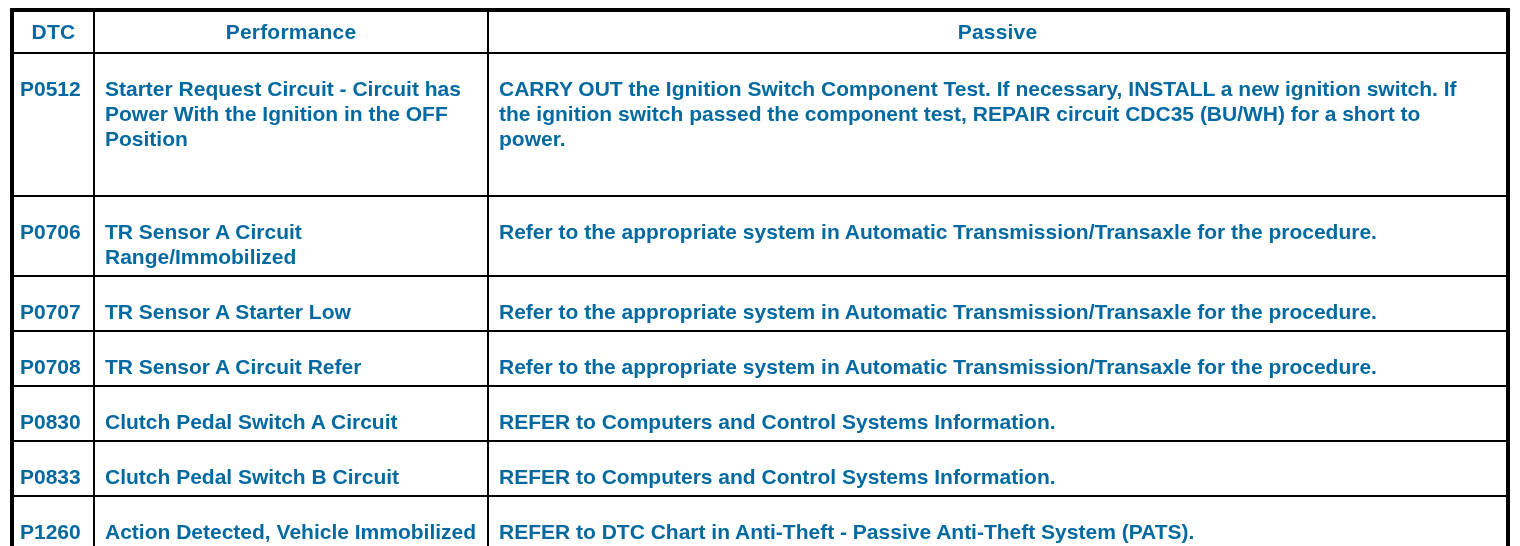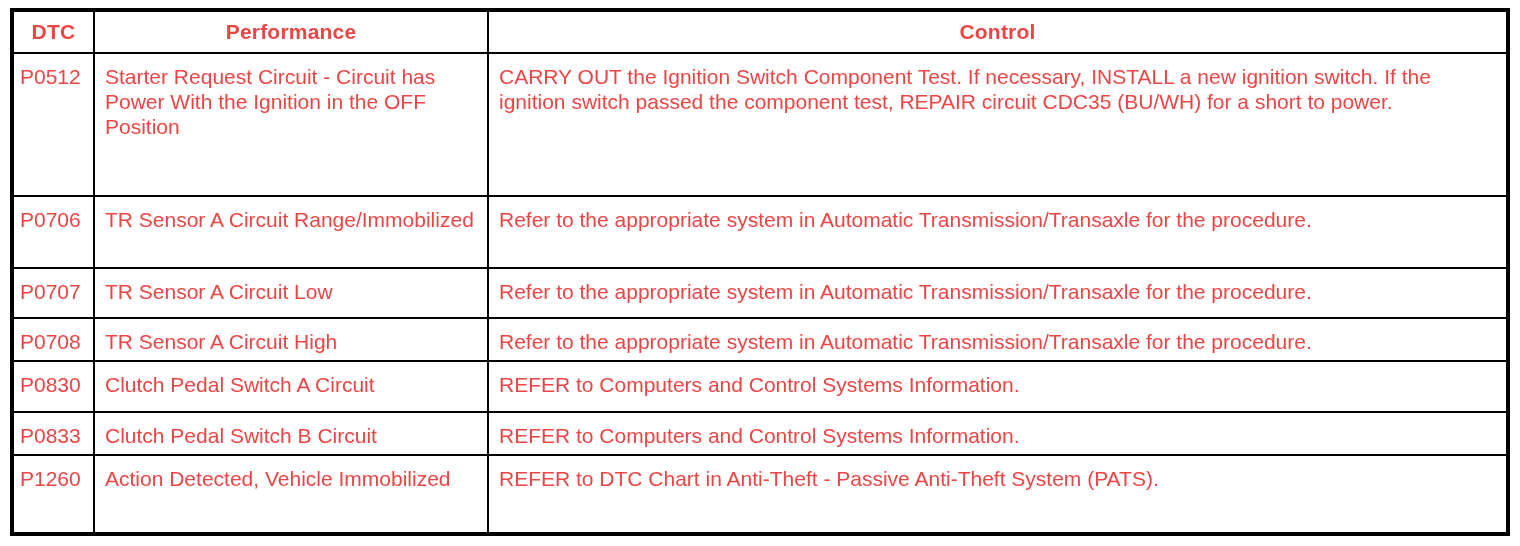--- a/index.html
+++ b/index.html
@@ -23,38 +23,38 @@
     table-layout: fixed;
     width: 1500px;
     border: 4px solid #000000;
     background: #ffffff;
   }
   col.c-dtc { width: 82px; }
   col.c-desc { width: 394px; }
   col.c-action { width: auto; }
   th, td {
     border: 2px solid #000000;
-    color: #ef4444;
+    color: #0369a1;
     background: #ffffff;
   }
   th {
     font-size: 21px;
     font-weight: bold;
     text-align: center;
     vertical-align: middle;
     height: 36px;
     padding: 2px 4px;
     letter-spacing: 0.2px;
   }
   td {
     font-size: 21px;
-    font-weight: normal;
+    font-weight: bold;
     vertical-align: top;
     line-height: 25px;
-    padding: 10px 10px 6px 10px;
+    padding: 22px 10px 6px 10px;
   }
   td.col-dtc {
     padding-left: 6px;
     padding-right: 4px;
   }
   td.col-action {
     padding-right: 24px;
   }
   tbody tr:nth-child(1) { height: 143px; }
   tbody tr:nth-child(2) { height: 72px; }
@@ -71,42 +71,42 @@
   <table class="dtc-table">
     <colgroup>
       <col class="c-dtc">
       <col class="c-desc">
       <col class="c-action">
     </colgroup>
     <thead>
       <tr>
         <th>DTC</th>
         <th>Performance</th>
-        <th>Control</th>
+        <th>Passive</th>
       </tr>
     </thead>
     <tbody>
         <tr>
           <td class="col-dtc">P0512</td>
           <td class="col-description">Starter Request Circuit - Circuit has Power With the Ignition in the OFF Position</td>
           <td class="col-action">CARRY OUT the Ignition Switch Component Test. If necessary, INSTALL a new ignition switch. If the ignition switch passed the component test, REPAIR circuit CDC35 (BU/WH) for a short to power.</td>
         </tr>
         <tr>
           <td class="col-dtc">P0706</td>
           <td class="col-description">TR Sensor A Circuit Range/Immobilized</td>
           <td class="col-action">Refer to the appropriate system in Automatic Transmission/Transaxle for the procedure.</td>
         </tr>
         <tr>
           <td class="col-dtc">P0707</td>
-          <td class="col-description">TR Sensor A Circuit Low</td>
+          <td class="col-description">TR Sensor A Starter Low</td>
           <td class="col-action">Refer to the appropriate system in Automatic Transmission/Transaxle for the procedure.</td>
         </tr>
         <tr>
           <td class="col-dtc">P0708</td>
-          <td class="col-description">TR Sensor A Circuit High</td>
+          <td class="col-description">TR Sensor A Circuit Refer</td>
           <td class="col-action">Refer to the appropriate system in Automatic Transmission/Transaxle for the procedure.</td>
         </tr>
         <tr>
           <td class="col-dtc">P0830</td>
           <td class="col-description">Clutch Pedal Switch A Circuit</td>
           <td class="col-action">REFER to Computers and Control Systems Information.</td>
         </tr>
         <tr>
           <td class="col-dtc">P0833</td>
           <td class="col-description">Clutch Pedal Switch B Circuit</td>

